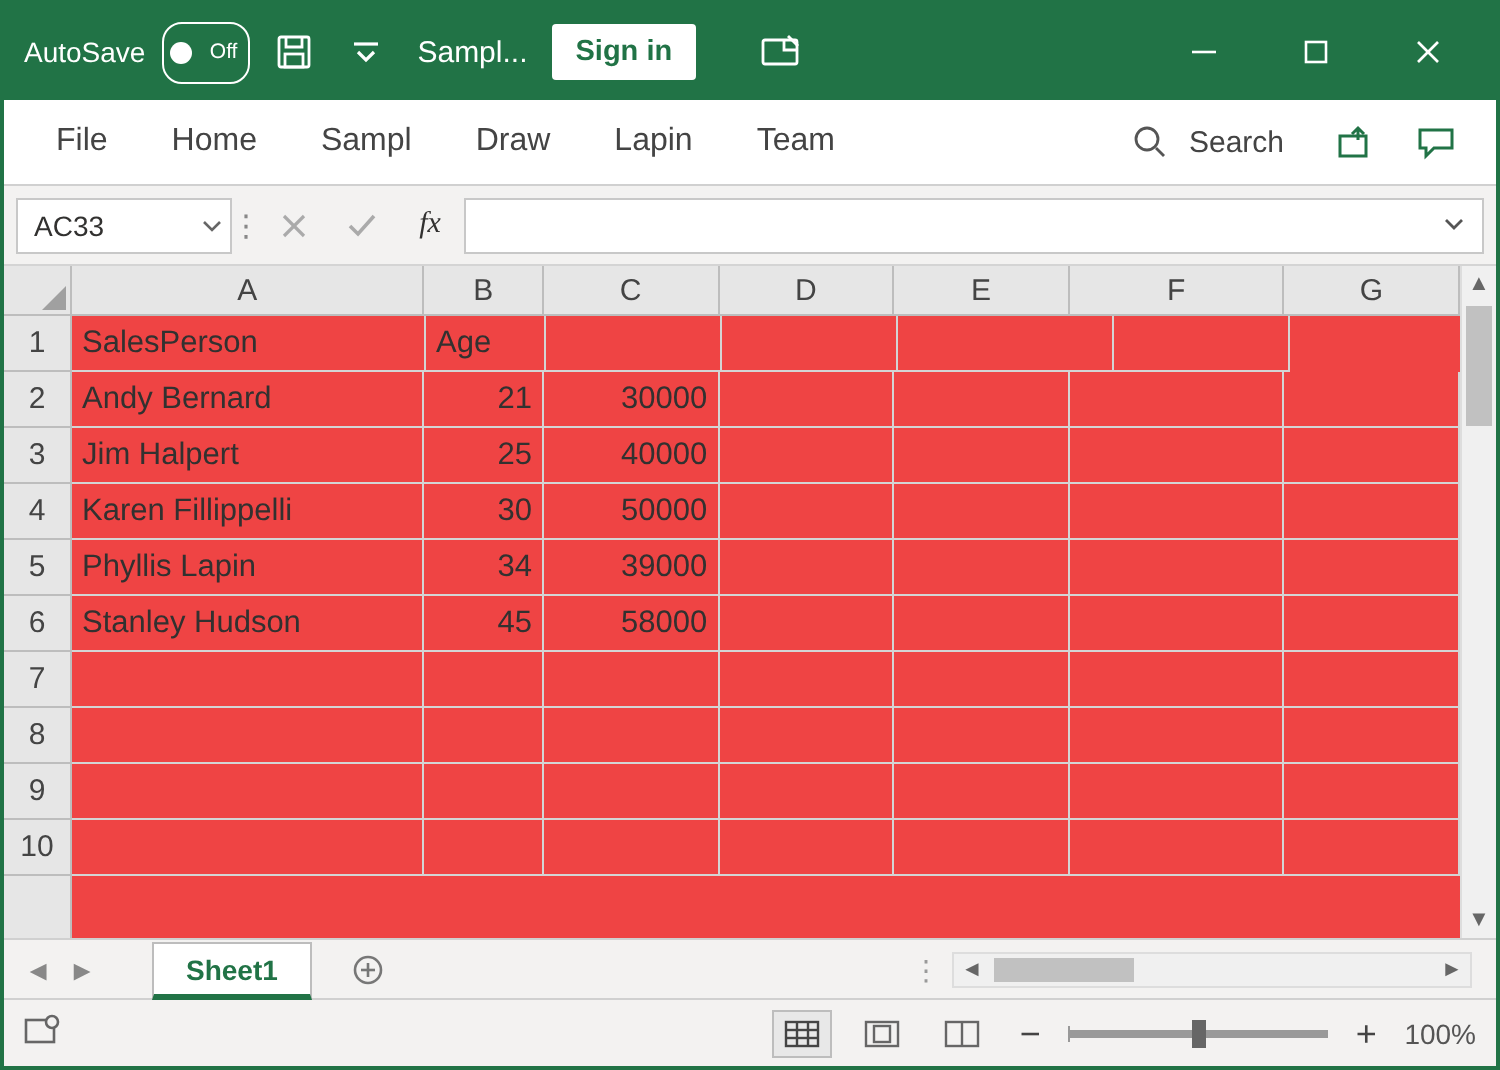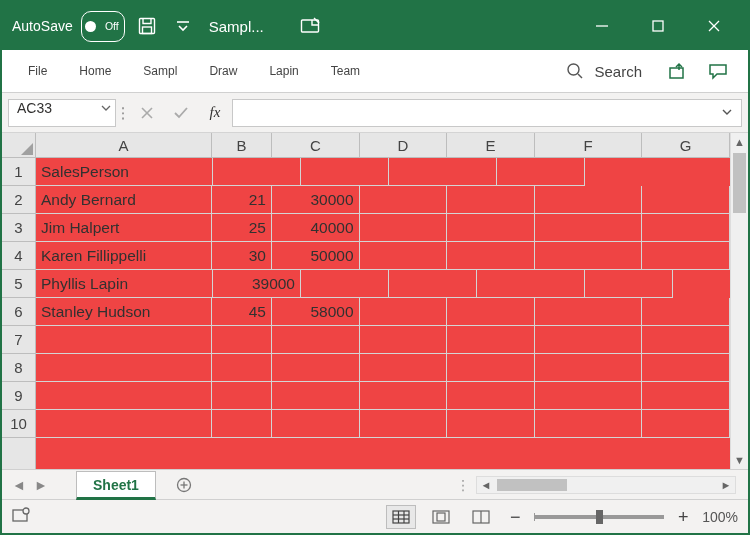--- a/index.html
+++ b/index.html
@@ -82,21 +82,21 @@
     background:#fff;
     border-bottom:1px solid #d0d0d0;
     display:flex; align-items:center;
     padding:0 12px;
     gap:4px;
     color:#444;
   }
   .ribbon-tab {
     padding:0 14px; height:100%;
     display:flex; align-items:center;
-    font-size:12px;
+    font-size:16px;
     position:relative;
     cursor:pointer;
   }
   .ribbon-spacer { flex:1; }
   .search-group { display:flex; align-items:flex-end; gap:10px; padding:0 14px;}
   .ribbon-icon-btn {
     width:36px; height:32px; display:flex; align-items:center; justify-content:center;
     border:1px solid transparent;
   }
   
@@ -105,21 +105,21 @@
     background:var(--panel-bg);
     border-bottom:1px solid var(--grid-border);
     display:flex; align-items:center;
     gap:0;
     padding:4px 6px;
   }
   .namebox {
     width:108px; height:28px;
     background:#fff;
     border:1px solid #c8c8c8;
-    display:flex; align-items:flex-start;
+    display:flex; align-items:center;
     padding:0 4px 0 8px;
     font-size:14px;
   }
   .namebox-caret {
     margin-left:auto;
   }
   .fb-sep {
     width:14px; display:flex; justify-content:center; color:#888;
   }
   .fb-btn {
@@ -291,20 +291,21 @@
           <rect x="5.5" y="11" width="9" height="6.5"></rect>
         </svg>
     </span>
     <span class="tb-icon">
       <svg width="14" height="14" viewBox="0 0 14 14" fill="none" stroke="#fff" stroke-width="1.6">
           <line x1="1" y1="3" x2="13" y2="3"></line>
           <path d="M3 7l4 4 4-4"></path>
         </svg>
     </span>
     <span class="doc-title">Sampl...</span>
+    <button class="signin-btn">Sign in</button>
     <span class="tb-icon" style="margin-left:20px">
       <svg width="20" height="18" viewBox="0 0 20 18" fill="none" stroke="#fff" stroke-width="1.4">
           <rect x="1.5" y="3" width="17" height="12" rx="1"></rect>
           <path d="M12 3v5h6"></path>
           <path d="M14 1l5 5"></path>
         </svg>
     </span>
     <span class="titlebar-spacer"></span>
     <div class="win-controls">
       <span class="win-btn">
@@ -406,20 +407,21 @@
       <div class="row-h">6</div>
       <div class="row-h">7</div>
       <div class="row-h">8</div>
       <div class="row-h">9</div>
       <div class="row-h">10</div>
     </div>
     <div class="cells">
 
       <div class="cell-row">
         <div class="cell colA">SalesPerson</div>
+        <div class="cell colB">Age</div>
         <div class="cell colD"></div>
         <div class="cell colE"></div>
         <div class="cell colF"></div>
         <div class="cell colG"></div>
       </div>
 
       <div class="cell-row">
         <div class="cell colA">Andy Bernard</div>
         <div class="cell colB num">21</div>
         <div class="cell colC num">30000</div>
@@ -441,20 +443,21 @@
         <div class="cell colA">Karen Fillippelli</div>
         <div class="cell colB num">30</div>
         <div class="cell colC num">50000</div>
         <div class="cell colD"></div>
           <div class="cell colE"></div>
           <div class="cell colF"></div>
           <div class="cell colG"></div>
       </div>
       <div class="cell-row">
         <div class="cell colA">Phyllis Lapin</div>
+        <div class="cell colB num">34</div>
         <div class="cell colC num">39000</div>
         <div class="cell colD"></div>
           <div class="cell colE"></div>
           <div class="cell colF"></div>
           <div class="cell colG"></div>
       </div>
       <div class="cell-row">
         <div class="cell colA">Stanley Hudson</div>
         <div class="cell colB num">45</div>
         <div class="cell colC num">58000</div>

